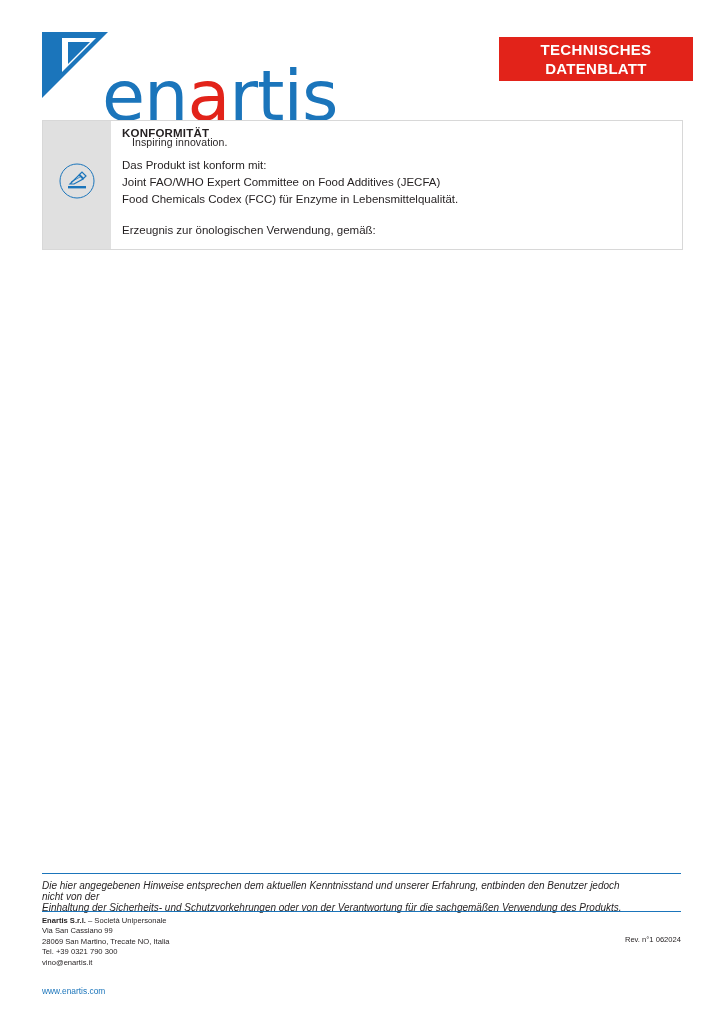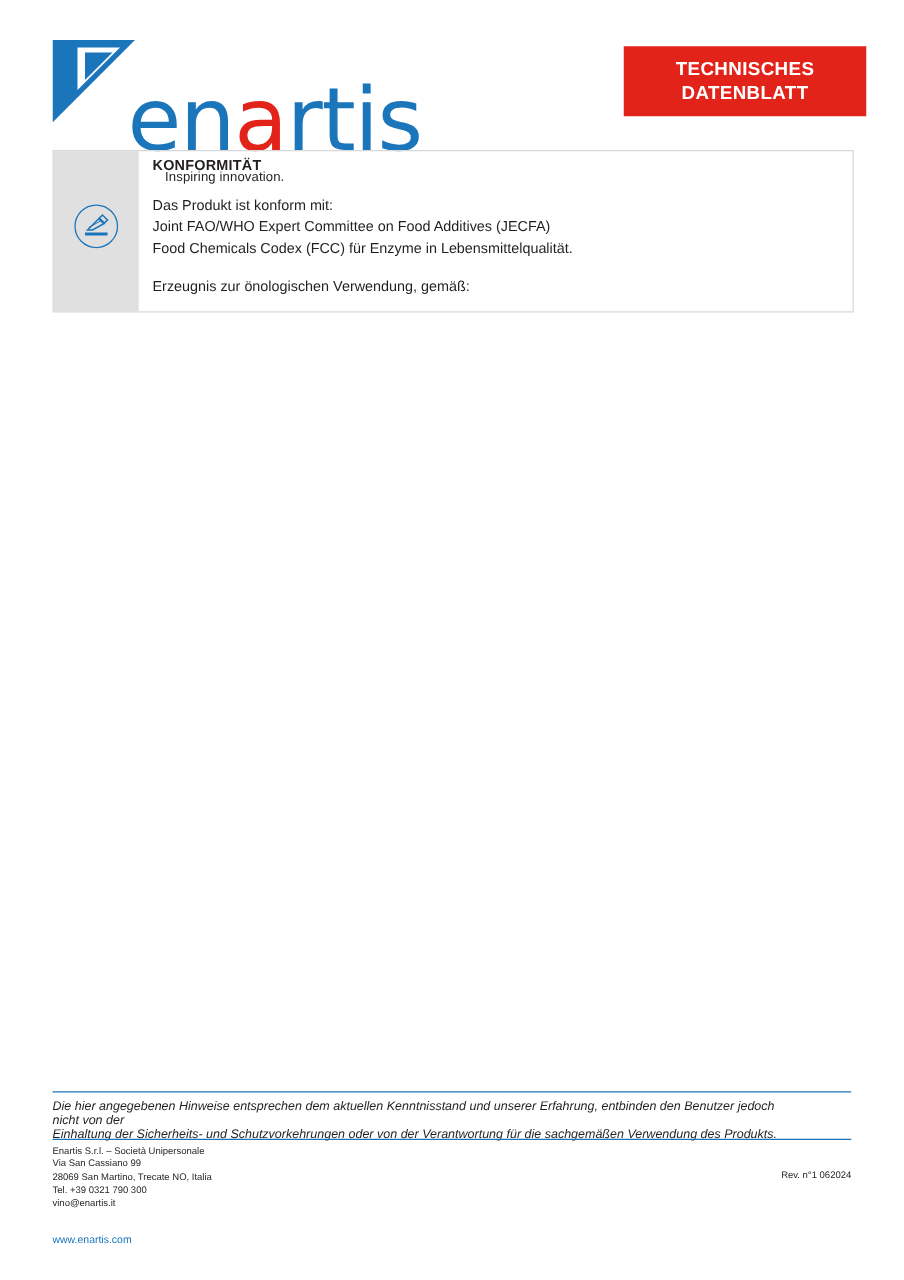--- a/index.html
+++ b/index.html
@@ -61,21 +61,21 @@
     font-size: 10.5px;
     color: #231f20;
     letter-spacing: 0.1px;
     margin-top: 40px;
   }
   .doc-badge {
     position: absolute;
     right: 0;
     top: 7px;
     width: 194px;
-    height: 56px;
+    height: 44px;
     background: #e2231a;
     color: #ffffff;
     font-weight: bold;
     font-size: 15px;
     line-height: 19px;
     text-align: center;
     letter-spacing: 0.3px;
     display: flex;
     align-items: center;
     justify-content: center;
@@ -147,21 +147,21 @@
   }
 
   .company-block {
     position: absolute;
     left: 42px;
     top: 916px;
     font-size: 7.6px;
     line-height: 10.4px;
     color: #231f20;
   }
-  .company-block .name { font-weight: normal; }
+  .company-block .name { font-weight: bold; }
 
   .rev {
     position: absolute;
     right: 42px;
     top: 935px;
     font-size: 7.6px;
     color: #231f20;
   }
 
   .website {

